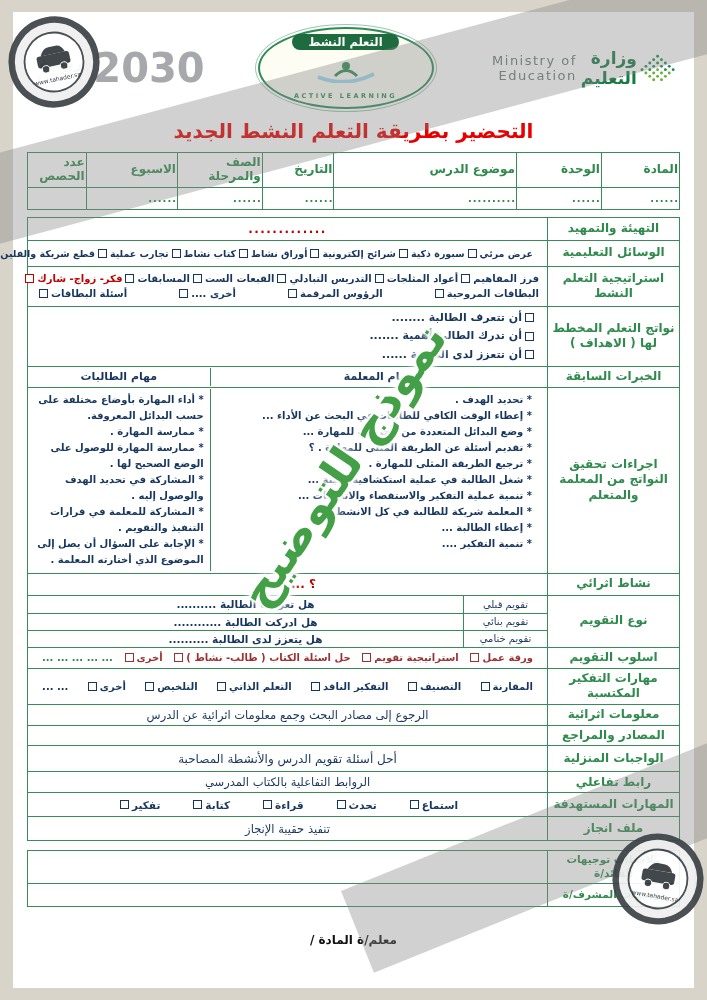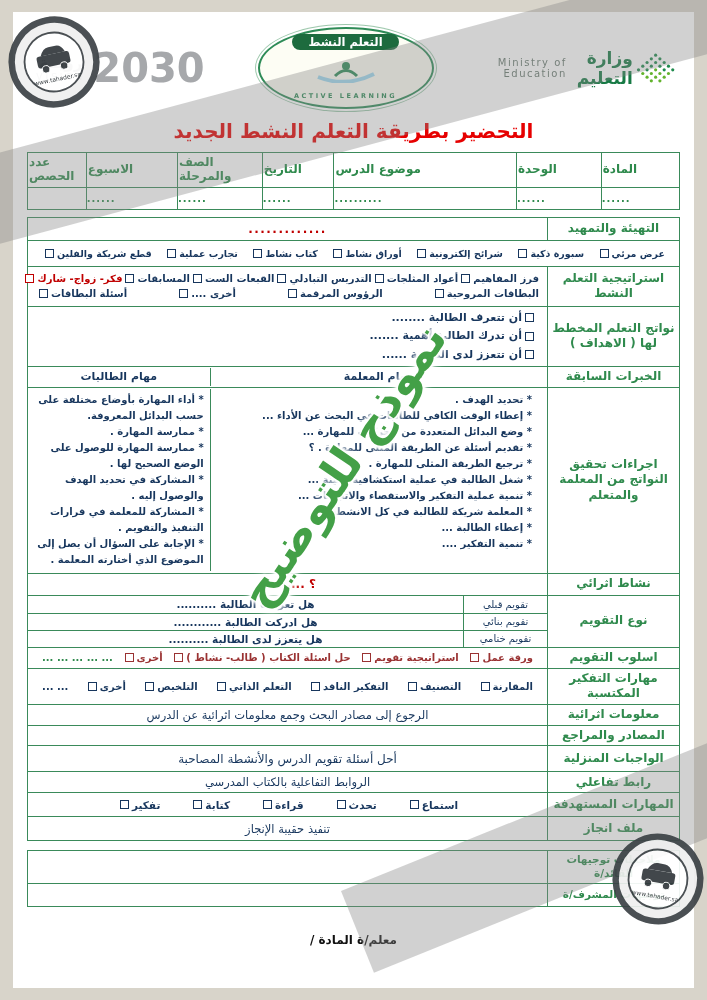--- a/index.html
+++ b/index.html
@@ -3,33 +3,33 @@
 <meta charset="utf-8">
 <style>
 *{box-sizing:border-box;margin:0;padding:0}
 html,body{width:707px;height:1000px}
 body{background:#d8d4ca;font-family:"DejaVu Sans",sans-serif;position:relative;overflow:hidden;direction:ltr}
 .page{position:absolute;left:13px;top:12px;width:681px;height:976px;background:#fff;direction:rtl;padding:8px 14px 0}
 
 .header{display:flex;justify-content:space-between;align-items:center;height:94px;padding:2px 2px 0 6px}
 .logo-ministry{display:flex;flex-direction:row;align-items:center;width:195px}
 .moe-ar{color:#177a45;font-weight:bold;font-size:17px;letter-spacing:1px}
-.moe-en{color:#6b7c72;font-size:10px;letter-spacing:1.5px;margin-top:0}
+.moe-en{color:#6b7c72;font-size:13px;letter-spacing:1.5px;margin-top:0}
 .logo-al{width:176px;height:82px;border-radius:50%;border:2px solid #2e8b57;box-shadow:0 0 0 2px #fff,0 0 0 3px #9cc7ab;background:#fdfdf4;display:flex;flex-direction:column;align-items:center;justify-content:space-between;padding:5px 0 7px}
 .al-banner{background:#1d6b3e;color:#fff;font-size:11.5px;font-weight:bold;padding:1px 16px;border-radius:9px;white-space:nowrap}
 .al-en{color:#2e8b57;font-size:6.5px;font-weight:bold;letter-spacing:2.5px}
 .logo-vision{display:flex;align-items:center;gap:8px;color:#a6a8ab;direction:ltr;width:175px;justify-content:center}
 .v-ar{font-size:15px;font-weight:bold;text-align:center}
 .v-en{font-size:9px;letter-spacing:3px;text-align:center}
 .v-year{font-size:40px;font-weight:bold;line-height:.9}
 
 .title{text-align:center;color:#e60000;font-size:20px;font-weight:bold;margin:5px 0 9px}
 
 .info-table{width:100%;border-collapse:collapse;table-layout:fixed}
-.info-table td{border:1px solid #3a8a5a;text-align:left;vertical-align:middle}
+.info-table td{border:1px solid #3a8a5a;text-align:right;vertical-align:middle}
 .info-head{color:#2f8a4d;font-weight:bold;font-size:12px;padding:3px 1px;height:28px;line-height:1.15}
 .info-val{color:#2f8a4d;font-weight:bold;font-size:10px;height:22px;letter-spacing:1px}
 
 .main-table{border:1px solid #3a8a5a;margin-top:7px}
 .notes-table{border:1px solid #3a8a5a;margin-top:9px}
 .mrow{display:flex;border-top:1px solid #3a8a5a;align-items:stretch}
 .mrow.first{border-top:none}
 .mlabel{flex:0 0 132px;border-left:1px solid #3a8a5a;color:#2f8a4d;font-weight:bold;font-size:12px;display:flex;align-items:center;justify-content:center;text-align:center;padding:2px 3px;line-height:1.3}
 .nlabel{font-size:10.5px}
 .mcontent{flex:1;min-width:0;display:flex;align-items:center;justify-content:center;padding:2px 6px;color:#17365d;font-size:10.5px}
@@ -161,20 +161,21 @@
     </table>
 
   <div class="main-table">
 
     <div class="mrow first" style="min-height:22px">
       <div class="mlabel">التهيئة والتمهيد</div>
       <div class="mcontent dots-red">.............</div>
     </div>
 
     <div class="mrow" style="min-height:26px">
+      <div class="mlabel">الوسائل التعليمية</div>
       <div class="mcontent">
         <div class="chk-line" style="font-size:9.5px">
           <span class="opt">
               <span>عرض مرئي</span>
               <span class="box"></span>
             </span>
           <span class="opt">
               <span>سبورة ذكية</span>
               <span class="box"></span>
             </span>

